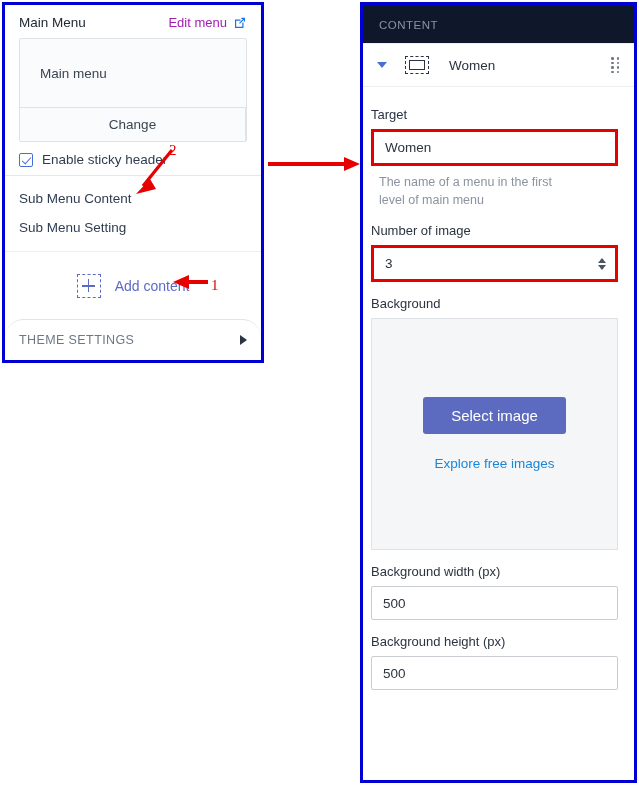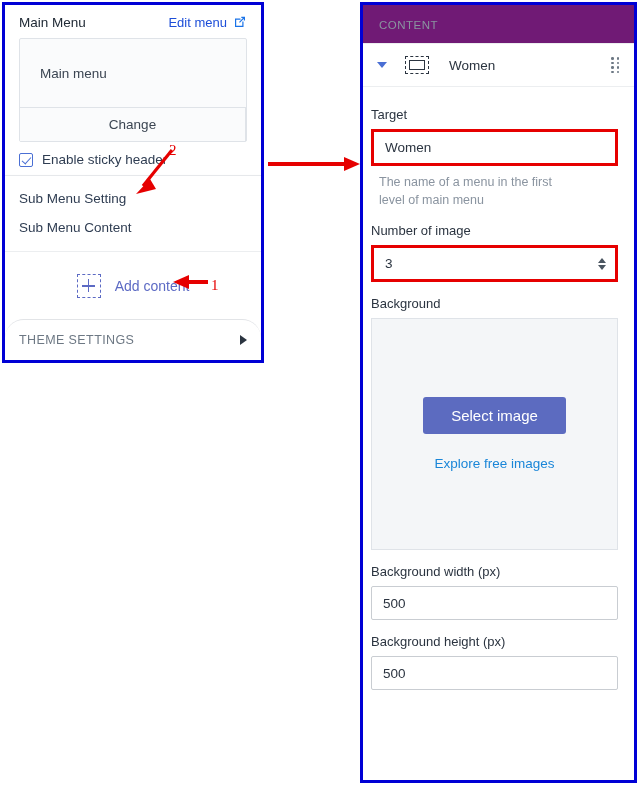--- a/index.html
+++ b/index.html
@@ -42,22 +42,23 @@
     align-items: center;
     justify-content: space-between;
     padding: 10px 14px 6px 14px;
   }
   .lp-title {
     font-size: 13.5px;
     color: #212b36;
   }
   .lp-editmenu {
     display: flex;
+    align-items: center;
     gap: 6px;
-    color: #1d4ed8;
+    color: #a21caf;
     font-size: 13px;
     cursor: pointer;
   }
   .ext-icon svg { display: block; }
 
   .menu-card {
     margin: 2px 14px 0 14px;
     border: 1px solid #dfe3e8;
     border-radius: 2px;
     background: #fafbfc;
@@ -230,21 +231,21 @@
     text-align: center;
     font-size: 15px;
     font-weight: bold;
     color: #2b3440;
   }
   .rp-section-label {
     padding: 14px 16px 12px 16px;
     font-size: 11.5px;
     letter-spacing: 0.5px;
     color: #8a94a0;
-    background: #701a75;
+    background: #0f172a;
     border-bottom: 1px solid #eceef0;
   }
   .content-row {
     display: flex;
     align-items: center;
     padding: 12px 14px;
     border-bottom: 1px solid #eceef0;
     background: #ffffff;
     gap: 10px;
     cursor: pointer;
@@ -413,22 +414,22 @@
         <div>Change</div>
       </div>
     </div>
 
     <div class="sticky-row">
       <span class="chk"></span>
       <span>Enable sticky header</span>
     </div>
 
     <div class="dropdown-overlay">
+      <div class="dropdown-item">Sub Menu Content</div>
       <div class="dropdown-item">Sub Menu Setting</div>
-      <div class="dropdown-item">Sub Menu Content</div>
     </div>
 
     <div class="add-content-sec">
       <span class="add-icon"></span>
       <span class="add-label">Add content</span>
     </div>
 
     <div class="theme-settings">
       <span class="theme-settings-label">THEME SETTINGS</span>
       <span class="tri-right"></span>

